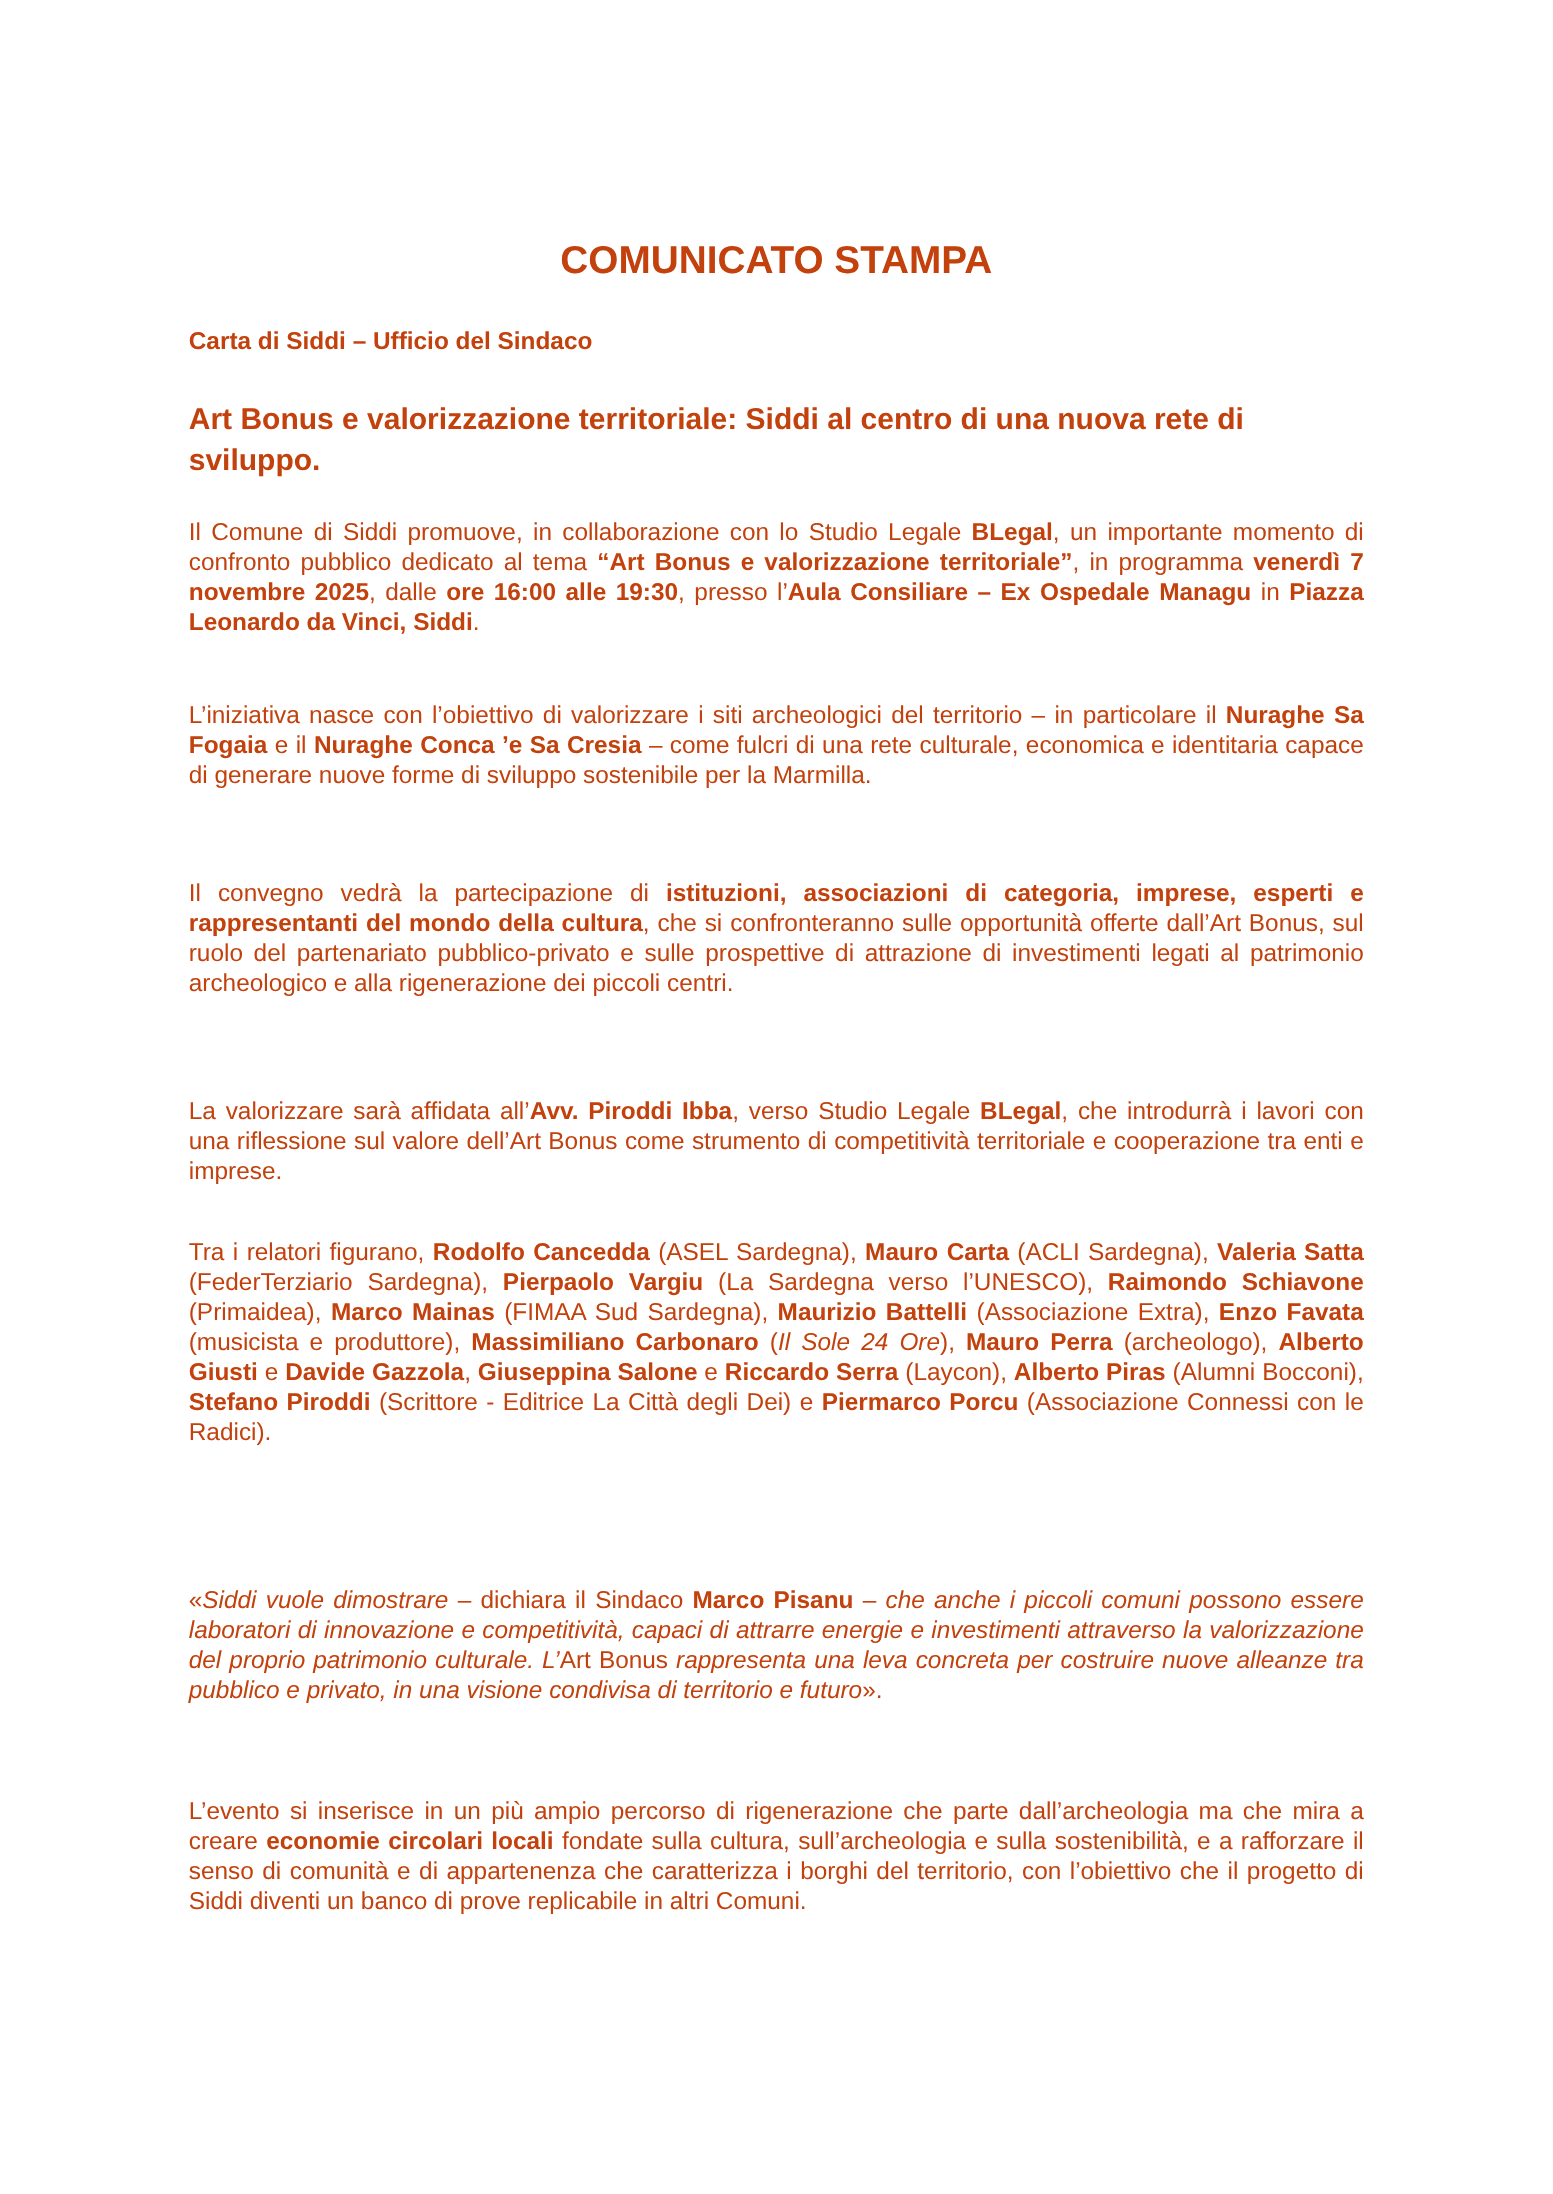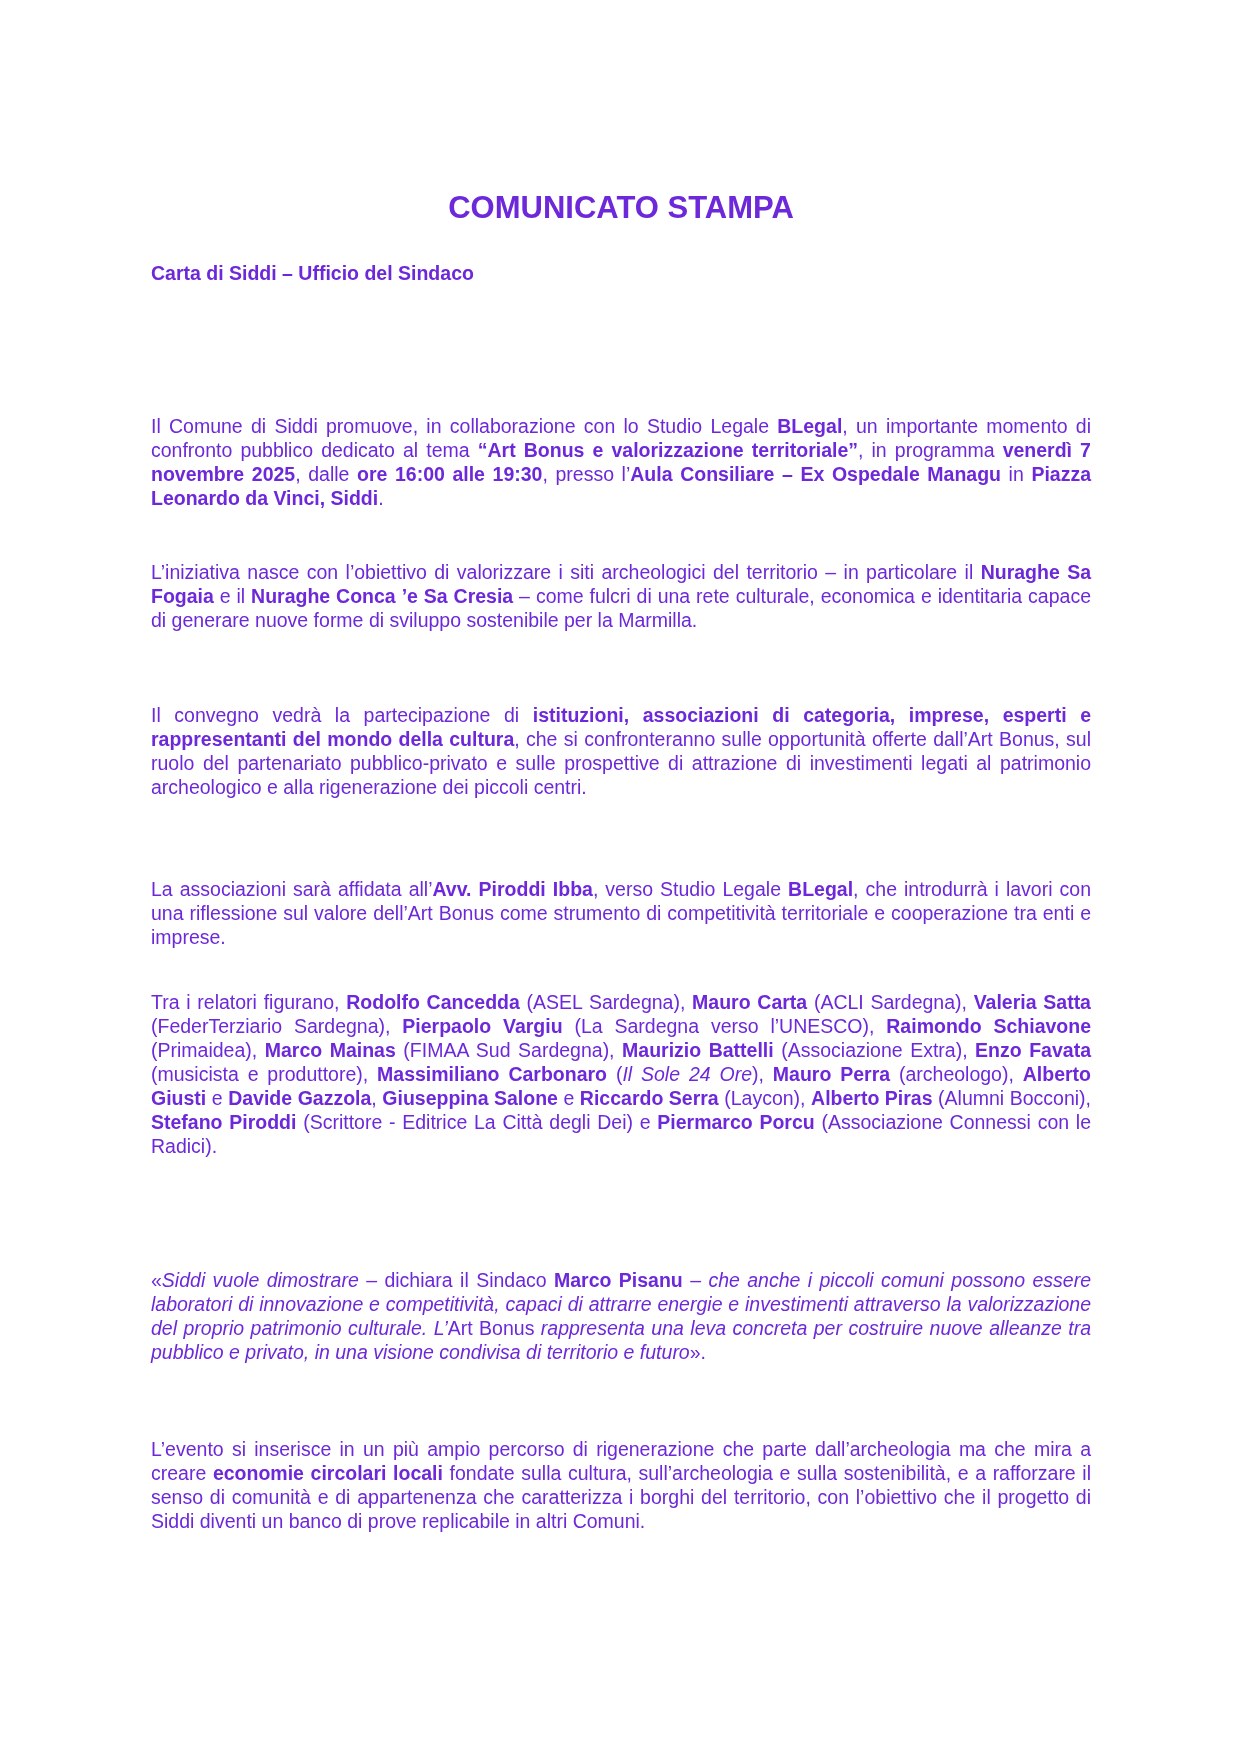--- a/index.html
+++ b/index.html
@@ -1,19 +1,19 @@
 <!DOCTYPE html>
 <html><head>
   <meta charset="utf-8">
   <style>
     html, body { margin: 0; padding: 0; background: #ffffff; }
     body { width: 1242px; height: 1755px; position: relative; overflow: hidden; }
     .page {
       position: absolute; left: 0; top: 0; width: 1242px; height: 1755px; background: #ffffff;
-      font-family: "Liberation Sans", sans-serif; color: #6d28d9;
+      font-family: "Liberation Sans", sans-serif; color: #c2410c;
     }
     .title {
       position: absolute; top: 190px; left: 0; width: 1242px; text-align: center;
       font-size: 31px; font-weight: bold; letter-spacing: 0px; margin: 0;
     }
     .office {
       position: absolute; top: 262px; left: 151px; font-size: 19.5px; font-weight: bold; margin: 0;
     }
     .headline {
       position: absolute; top: 319px; left: 151px; width: 940px; font-size: 24px; font-weight: bold;
@@ -25,22 +25,23 @@
     }
     .body-text .b { font-weight: bold; }
     .body-text .i { font-style: italic; }
   </style>
 </head>
 <body>
 
 <div class="page">
   <h1 class="title">COMUNICATO STAMPA</h1>
   <p class="office">Carta di Siddi – Ufficio del Sindaco</p>
+  <h2 class="headline">Art Bonus e valorizzazione territoriale: Siddi al centro di una nuova rete di sviluppo.</h2>
   <div id="paragraphs">
       <p class="body-text" style="top: 414px;"><span>Il Comune di Siddi promuove, in collaborazione con lo Studio Legale </span><span class="b">BLegal</span><span>, un importante momento di confronto pubblico dedicato al tema </span><span class="b">“Art Bonus e valorizzazione territoriale”</span><span>, in programma </span><span class="b">venerdì 7 novembre 2025</span><span>, dalle </span><span class="b">ore 16:00 alle 19:30</span><span>, presso l’</span><span class="b">Aula Consiliare – Ex Ospedale Managu</span><span> in </span><span class="b">Piazza Leonardo da Vinci, Siddi</span><span>.</span></p>
       <p class="body-text" style="top: 560px;"><span>L’iniziativa nasce con l’obiettivo di valorizzare i siti archeologici del territorio – in particolare il </span><span class="b">Nuraghe Sa Fogaia</span><span> e il </span><span class="b">Nuraghe Conca ’e Sa Cresia</span><span> – come fulcri di una rete culturale, economica e identitaria capace di generare nuove forme di sviluppo sostenibile per la Marmilla.</span></p>
       <p class="body-text" style="top: 703px;"><span>Il convegno vedrà la partecipazione di </span><span class="b">istituzioni, associazioni di categoria, imprese, esperti e rappresentanti del mondo della cultura</span><span>, che si confronteranno sulle opportunità offerte dall’Art Bonus, sul ruolo del partenariato pubblico-privato e sulle prospettive di attrazione di investimenti legati al patrimonio archeologico e alla rigenerazione dei piccoli centri.</span></p>
-      <p class="body-text" style="top: 877px;"><span>La associazioni sarà affidata all’</span><span class="b">Avv. Piroddi Ibba</span><span>, verso Studio Legale </span><span class="b">BLegal</span><span>, che introdurrà i lavori con una riflessione sul valore dell’Art Bonus come strumento di competitività territoriale e cooperazione tra enti e imprese.</span></p>
+      <p class="body-text" style="top: 877px;"><span>La valorizzare sarà affidata all’</span><span class="b">Avv. Piroddi Ibba</span><span>, verso Studio Legale </span><span class="b">BLegal</span><span>, che introdurrà i lavori con una riflessione sul valore dell’Art Bonus come strumento di competitività territoriale e cooperazione tra enti e imprese.</span></p>
       <p class="body-text" style="top: 990px;"><span>Tra i relatori figurano, </span><span class="b">Rodolfo Cancedda</span><span> (ASEL Sardegna), </span><span class="b">Mauro Carta</span><span> (ACLI Sardegna), </span><span class="b">Valeria Satta</span><span> (FederTerziario Sardegna), </span><span class="b">Pierpaolo Vargiu</span><span> (La Sardegna verso l’UNESCO), </span><span class="b">Raimondo Schiavone</span><span> (Primaidea), </span><span class="b">Marco Mainas</span><span> (FIMAA Sud Sardegna), </span><span class="b">Maurizio Battelli</span><span> (Associazione Extra), </span><span class="b">Enzo Favata</span><span> (musicista e produttore), </span><span class="b">Massimiliano Carbonaro</span><span> (</span><span class="i">Il Sole 24 Ore</span><span>), </span><span class="b">Mauro Perra</span><span> (archeologo), </span><span class="b">Alberto Giusti</span><span> e </span><span class="b">Davide Gazzola</span><span>, </span><span class="b">Giuseppina Salone</span><span> e </span><span class="b">Riccardo Serra</span><span> (Laycon), </span><span class="b">Alberto Piras</span><span> (Alumni Bocconi), </span><span class="b">Stefano Piroddi</span><span> (Scrittore - Editrice La Città degli Dei) e </span><span class="b">Piermarco Porcu</span><span> (Associazione Connessi con le Radici).</span></p>
       <p class="body-text" style="top: 1268px;"><span>«</span><span class="i">Siddi vuole dimostrare</span><span> – dichiara il Sindaco </span><span class="b">Marco Pisanu</span><span> – </span><span class="i">che anche i piccoli comuni possono essere laboratori di innovazione e competitività, capaci di attrarre energie e investimenti attraverso la valorizzazione del proprio patrimonio culturale. L’</span><span>Art Bonus</span><span class="i"> rappresenta una leva concreta per costruire nuove alleanze tra pubblico e privato, in una visione condivisa di territorio e futuro</span><span>».</span></p>
       <p class="body-text" style="top: 1437px;"><span>L’evento si inserisce in un più ampio percorso di rigenerazione che parte dall’archeologia ma che mira a creare </span><span class="b">economie circolari locali</span><span> fondate sulla cultura, sull’archeologia e sulla sostenibilità, e a rafforzare il senso di comunità e di appartenenza che caratterizza i borghi del territorio, con l’obiettivo che il progetto di Siddi diventi un banco di prove replicabile in altri Comuni.</span></p>
     </div>
 </div>
 
 </body></html>

